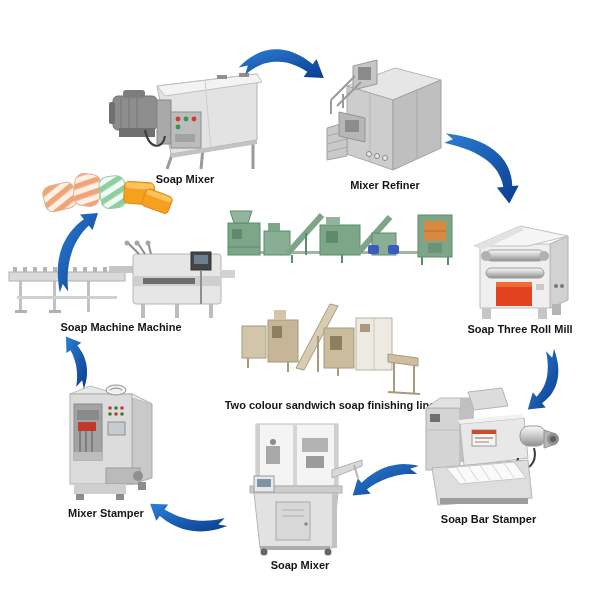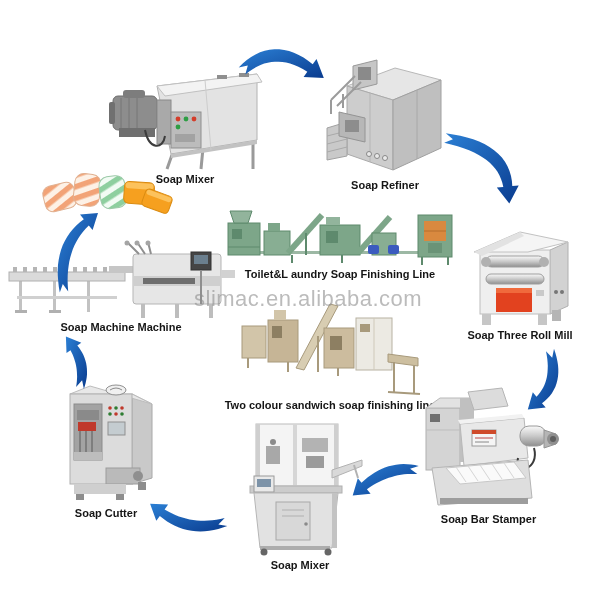--- a/index.html
+++ b/index.html
@@ -81,21 +81,21 @@
       <polygon points="2,72 22,66 22,100 2,104" fill="#c9c9c9" stroke="#a2a2a2"></polygon>
       <line x1="2" y1="80" x2="22" y2="75" stroke="#a9a9a9"></line>
       <line x1="2" y1="88" x2="22" y2="83" stroke="#a9a9a9"></line>
       <line x1="2" y1="96" x2="22" y2="91" stroke="#a9a9a9"></line>
       <polygon points="14,56 40,62 40,86 14,80" fill="#b7b7b7" stroke="#949494"></polygon>
       <rect x="20" y="64" width="14" height="12" fill="#8d8d8d"></rect>
       <circle cx="44" cy="98" r="2.5" fill="#e9e9e9" stroke="#888888"></circle>
       <circle cx="52" cy="100" r="2.5" fill="#e9e9e9" stroke="#888888"></circle>
       <circle cx="60" cy="102" r="2.5" fill="#e9e9e9" stroke="#888888"></circle>
     </svg>
-    <figcaption>Soap Refiner</figcaption>
+    <figcaption>Mixer Refiner</figcaption>
   </figure>
 
   <figure class="station" style="left:38px;top:166px;">
     <svg viewBox="0 0 135 55" width="135" height="55">
       <g transform="rotate(-14 22 32)">
           <rect x="6" y="18" width="32" height="26" rx="8" fill="url(#pstr-o)" stroke="#e0b090"></rect>
         </g>
       <g transform="rotate(6 50 25)">
           <rect x="36" y="8" width="26" height="32" rx="9" fill="url(#pstr-o)" stroke="#e0b090"></rect>
         </g>
@@ -134,21 +134,20 @@
       <rect x="166" y="42" width="11" height="9" rx="2" fill="#3b5bbf"></rect>
       <rect x="196" y="12" width="34" height="42" fill="#7da689" stroke="#5e8a6d"></rect>
       <rect x="202" y="18" width="22" height="20" fill="#d9893f"></rect>
       <line x1="202" y1="28" x2="224" y2="28" stroke="#b56f2e"></line>
       <rect x="206" y="40" width="14" height="10" fill="#6a9377"></rect>
       <line x1="200" y1="54" x2="200" y2="62" stroke="#5e8a6d" stroke-width="2"></line>
       <line x1="226" y1="54" x2="226" y2="62" stroke="#5e8a6d" stroke-width="2"></line>
       <line x1="70" y1="52" x2="70" y2="60" stroke="#5e8a6d" stroke-width="2"></line>
       <line x1="120" y1="52" x2="120" y2="60" stroke="#5e8a6d" stroke-width="2"></line>
     </svg>
-    <figcaption>Toilet&amp;L aundry Soap Finishing Line</figcaption>
   </figure>
 
   <figure class="station cap-shift-l21" style="left:5px;top:240px;">
     <svg viewBox="0 0 232 80" width="232" height="80">
       <rect x="14" y="40" width="3" height="32" fill="#c2c2c2"></rect>
       <rect x="48" y="40" width="3" height="32" fill="#c2c2c2"></rect>
       <rect x="82" y="40" width="3" height="32" fill="#c2c2c2"></rect>
       <rect x="10" y="70" width="12" height="3" fill="#b0b0b0"></rect>
       <rect x="44" y="70" width="12" height="3" fill="#b0b0b0"></rect>
       <rect x="12" y="56" width="100" height="3" fill="#d0d0d0"></rect>
@@ -199,21 +198,21 @@
       <line x1="156" y1="66" x2="156" y2="96" stroke="#a89a7c" stroke-width="2"></line>
       <line x1="176" y1="70" x2="176" y2="98" stroke="#a89a7c" stroke-width="2"></line>
       <line x1="150" y1="96" x2="182" y2="98" stroke="#a89a7c" stroke-width="2"></line>
       <line x1="10" y1="62" x2="10" y2="72" stroke="#a89a7c" stroke-width="2"></line>
       <line x1="50" y1="66" x2="50" y2="76" stroke="#a89a7c" stroke-width="2"></line>
       <line x1="100" y1="72" x2="100" y2="80" stroke="#a89a7c" stroke-width="2"></line>
     </svg>
     <figcaption>Two colour sandwich soap finishing line</figcaption>
   </figure>
 
-  <figure class="station" style="left:466px;top:220px;">
+  <figure class="station" style="left:466px;top:214px;">
     <svg viewBox="0 0 108 108" width="108" height="108">
       <polygon points="84,30 102,22 102,86 84,94" fill="#d2d2d2" stroke="#b0b0b0"></polygon>
       <rect x="14" y="30" width="70" height="64" fill="#efefef" stroke="#bdbdbd"></rect>
       <polygon points="8,32 54,12 102,22 62,32" fill="#f5f5f5" stroke="#c2c2c2"></polygon>
       <polygon points="8,32 54,12 58,16 16,36" fill="#e2e2e2"></polygon>
       <rect x="20" y="36" width="58" height="11" rx="5.5" fill="url(#roll)" stroke="#9e9e9e"></rect>
       <rect x="20" y="54" width="58" height="10" rx="5" fill="url(#roll)" stroke="#9e9e9e"></rect>
       <circle cx="20" cy="42" r="5" fill="#b1b1b1"></circle>
         <circle cx="78" cy="42" r="5" fill="#b1b1b1"></circle>
       <rect x="30" y="68" width="36" height="24" fill="#e2421f"></rect>
@@ -308,34 +307,33 @@
         <circle cx="66" cy="38" r="1.8" fill="#c0392b"></circle>
         <circle cx="72" cy="38" r="1.8" fill="#2e7d32"></circle>
       <rect x="58" y="46" width="17" height="13" fill="#c4ccd0" stroke="#8f8f8f"></rect>
       <rect x="56" y="92" width="34" height="16" fill="#bababa" stroke="#9c9c9c"></rect>
       <circle cx="88" cy="100" r="5" fill="#8f8f8f"></circle>
       <rect x="24" y="108" width="52" height="10" fill="#cfcfcf"></rect>
       <rect x="26" y="118" width="8" height="6" fill="#8d8d8d"></rect>
       <rect x="66" y="118" width="8" height="6" fill="#8d8d8d"></rect>
       <rect x="88" y="106" width="8" height="8" fill="#8d8d8d"></rect>
     </svg>
-    <figcaption>Soap Cutter</figcaption>
+    <figcaption>Mixer Stamper</figcaption>
   </figure>
 
   <svg id="arrow-layer" width="600" height="600" viewBox="0 0 600 600">
       <defs>
         <linearGradient id="ag" x1="0" y1="0" x2="1" y2="1">
           <stop offset="0" stop-color="#2b7fd4"></stop>
           <stop offset="1" stop-color="#0a3c8f"></stop>
         </linearGradient>
       </defs>
       <path d="M245.3,74.5 L249.2,71.5 L253.0,68.9 L256.8,66.7 L260.5,65.0 L264.2,63.6 L267.8,62.7 L271.4,62.0 L274.9,61.7 L278.6,61.7 L282.3,62.0 L286.1,62.6 L290.1,63.6 L294.2,65.0 L298.4,66.8 L302.8,69.1 L307.3,71.7 L303.6,76.9 L323.8,78.0 L316.5,59.1 L312.7,64.3 L308.1,60.7 L303.5,57.6 L298.7,55.0 L293.9,52.8 L289.1,51.1 L284.2,49.9 L279.3,49.3 L274.4,49.2 L269.5,49.7 L264.7,50.7 L260.0,52.3 L255.5,54.4 L251.1,57.0 L246.8,60.1 L242.7,63.6 L238.7,67.5 L247.8,65.5 Z" fill="url(#ag)"></path>
       <path d="M444.2,142.7 L451.1,144.4 L457.6,146.2 L463.6,148.2 L469.1,150.3 L474.1,152.6 L478.7,155.0 L482.8,157.5 L486.5,160.1 L489.8,162.8 L492.7,165.7 L495.3,168.7 L497.5,171.8 L499.4,175.2 L501.0,178.9 L502.3,182.8 L503.3,187.0 L496.8,187.6 L509.3,203.5 L518.7,185.5 L512.3,186.1 L511.9,180.9 L511.0,175.9 L509.5,171.0 L507.5,166.3 L505.0,161.8 L501.9,157.6 L498.2,153.7 L494.1,150.2 L489.5,147.0 L484.5,144.1 L479.1,141.5 L473.2,139.3 L467.0,137.4 L460.3,135.7 L453.2,134.4 L445.8,133.3 L452.9,139.3 Z" fill="url(#ag)"></path>
       <path d="M546.0,351.2 L546.7,355.1 L547.3,358.9 L547.6,362.4 L547.8,365.8 L547.7,369.1 L547.5,372.2 L547.2,375.1 L546.7,377.8 L546.0,380.5 L545.2,383.0 L544.2,385.4 L543.1,387.8 L541.7,390.1 L540.2,392.3 L538.5,394.5 L536.5,396.7 L532.8,392.3 L527.8,409.6 L545.7,407.6 L542.0,403.2 L544.8,401.0 L547.4,398.6 L549.8,396.0 L551.9,393.2 L553.7,390.1 L555.3,387.0 L556.5,383.6 L557.4,380.1 L558.0,376.5 L558.3,372.8 L558.3,369.0 L558.0,365.1 L557.4,361.2 L556.5,357.1 L555.4,353.0 L554.0,348.8 L552.2,357.7 Z" fill="url(#ag)"></path>
       <path d="M418.7,465.9 L414.9,465.1 L411.1,464.5 L407.3,464.2 L403.5,464.1 L399.8,464.3 L396.0,464.7 L392.3,465.4 L388.6,466.3 L384.9,467.6 L381.4,469.0 L377.9,470.8 L374.4,472.7 L371.1,474.9 L367.8,477.3 L364.6,480.0 L361.5,482.8 L357.8,478.3 L352.7,495.6 L370.6,493.7 L366.9,489.2 L370.1,487.1 L373.2,485.1 L376.3,483.3 L379.4,481.7 L382.5,480.3 L385.6,479.0 L388.7,477.8 L391.7,476.9 L394.8,476.0 L397.9,475.3 L401.0,474.7 L404.1,474.3 L407.3,474.0 L410.6,473.9 L413.9,473.9 L417.3,474.1 L410.1,468.7 Z" fill="url(#ag)"></path>
       <path d="M224.7,518.0 L220.4,519.0 L216.3,519.8 L212.2,520.3 L208.3,520.6 L204.4,520.7 L200.6,520.7 L196.9,520.4 L193.2,520.0 L189.6,519.4 L186.0,518.6 L182.4,517.6 L178.9,516.4 L175.3,515.0 L171.7,513.3 L168.2,511.5 L164.6,509.4 L168.1,504.6 L150.1,503.8 L156.3,520.8 L159.8,516.0 L163.4,518.8 L167.1,521.4 L171.0,523.7 L174.9,525.7 L179.0,527.5 L183.1,528.9 L187.3,530.0 L191.6,530.8 L196.0,531.3 L200.4,531.5 L204.8,531.3 L209.3,530.8 L213.8,530.1 L218.3,529.0 L222.8,527.6 L227.3,526.0 L218.4,524.5 Z" fill="url(#ag)"></path>
       <path d="M83.9,389.0 L84.8,386.1 L85.6,383.2 L86.2,380.3 L86.7,377.4 L87.0,374.5 L87.0,371.6 L86.9,368.7 L86.6,365.9 L86.1,363.1 L85.4,360.4 L84.5,357.7 L83.4,355.1 L82.1,352.6 L80.7,350.2 L79.1,347.8 L77.3,345.5 L81.3,342.8 L65.9,336.4 L66.5,353.0 L70.5,350.3 L71.6,352.4 L72.6,354.6 L73.5,356.7 L74.2,358.8 L74.9,361.0 L75.5,363.1 L76.0,365.3 L76.4,367.5 L76.7,369.7 L76.9,372.0 L77.0,374.3 L77.1,376.7 L77.0,379.1 L76.8,381.7 L76.5,384.3 L76.1,387.0 L82.1,380.3 Z" fill="url(#ag)"></path>
       <path d="M68.2,291.4 L67.8,285.9 L67.6,280.6 L67.7,275.5 L68.0,270.7 L68.6,266.0 L69.3,261.6 L70.3,257.3 L71.5,253.2 L72.8,249.3 L74.4,245.6 L76.2,241.9 L78.2,238.4 L80.5,235.0 L83.0,231.7 L85.8,228.5 L88.8,225.4 L92.6,230.1 L98.0,212.9 L80.0,214.6 L83.8,219.3 L79.9,222.3 L76.3,225.5 L73.0,229.0 L69.9,232.7 L67.2,236.7 L64.8,240.9 L62.7,245.3 L61.0,249.9 L59.7,254.7 L58.7,259.7 L58.0,264.8 L57.7,270.1 L57.8,275.5 L58.2,281.1 L58.8,286.8 L59.8,292.6 L62.8,284.1 Z" fill="url(#ag)"></path>
     </svg>
 
-  <div class="watermark">slimac.en.alibaba.com</div>
 
 </div>
 
 </body></html>

